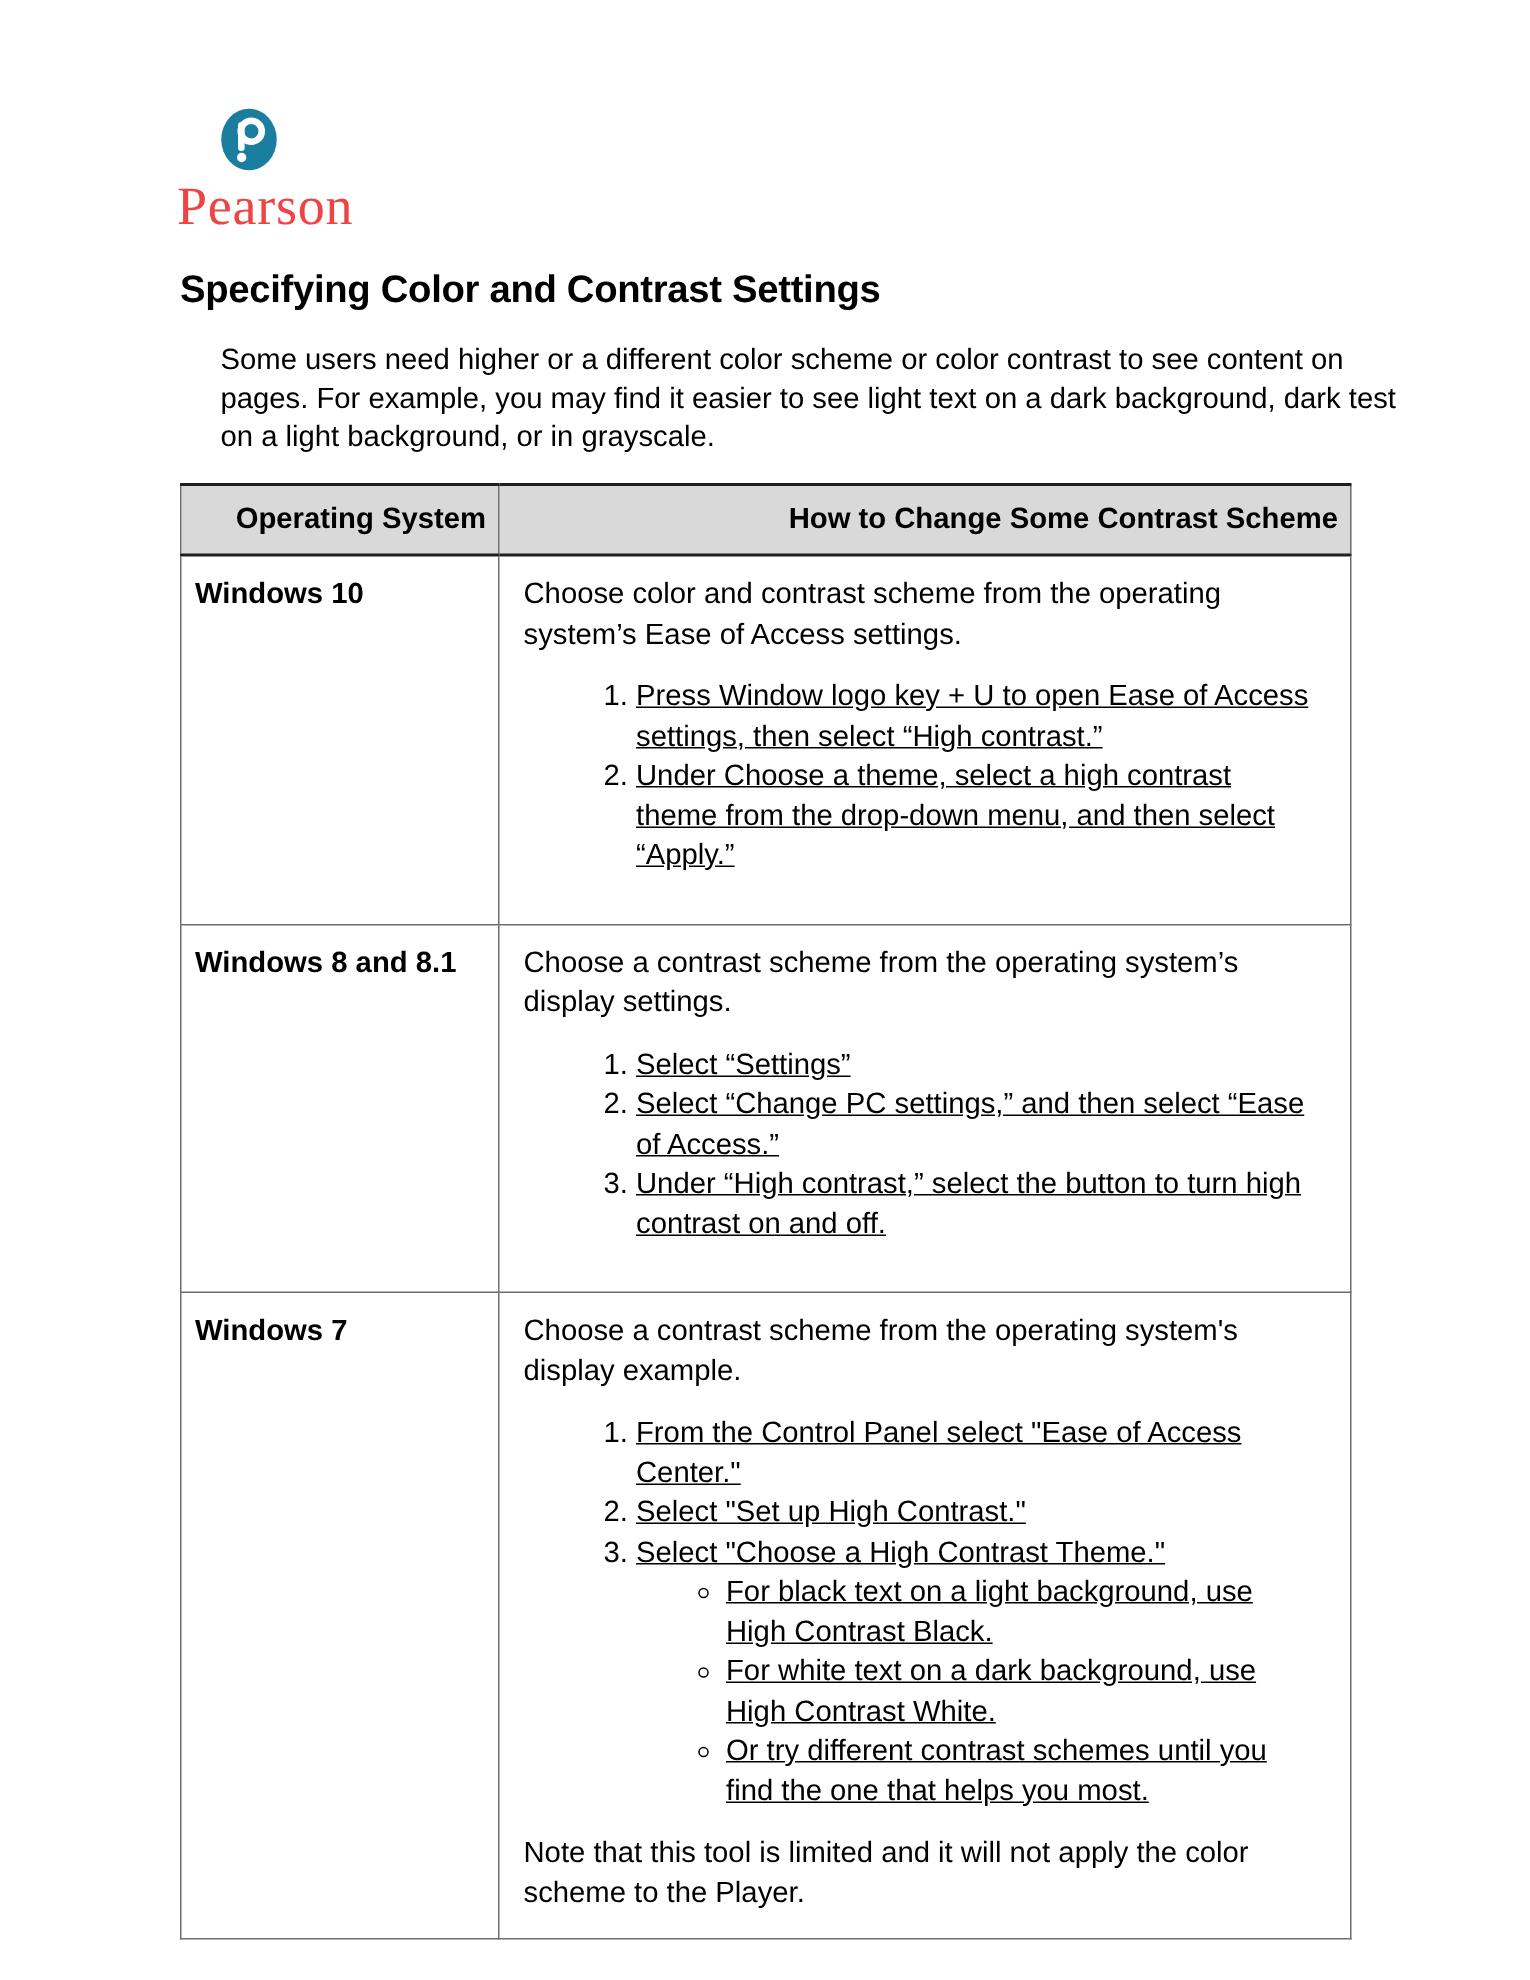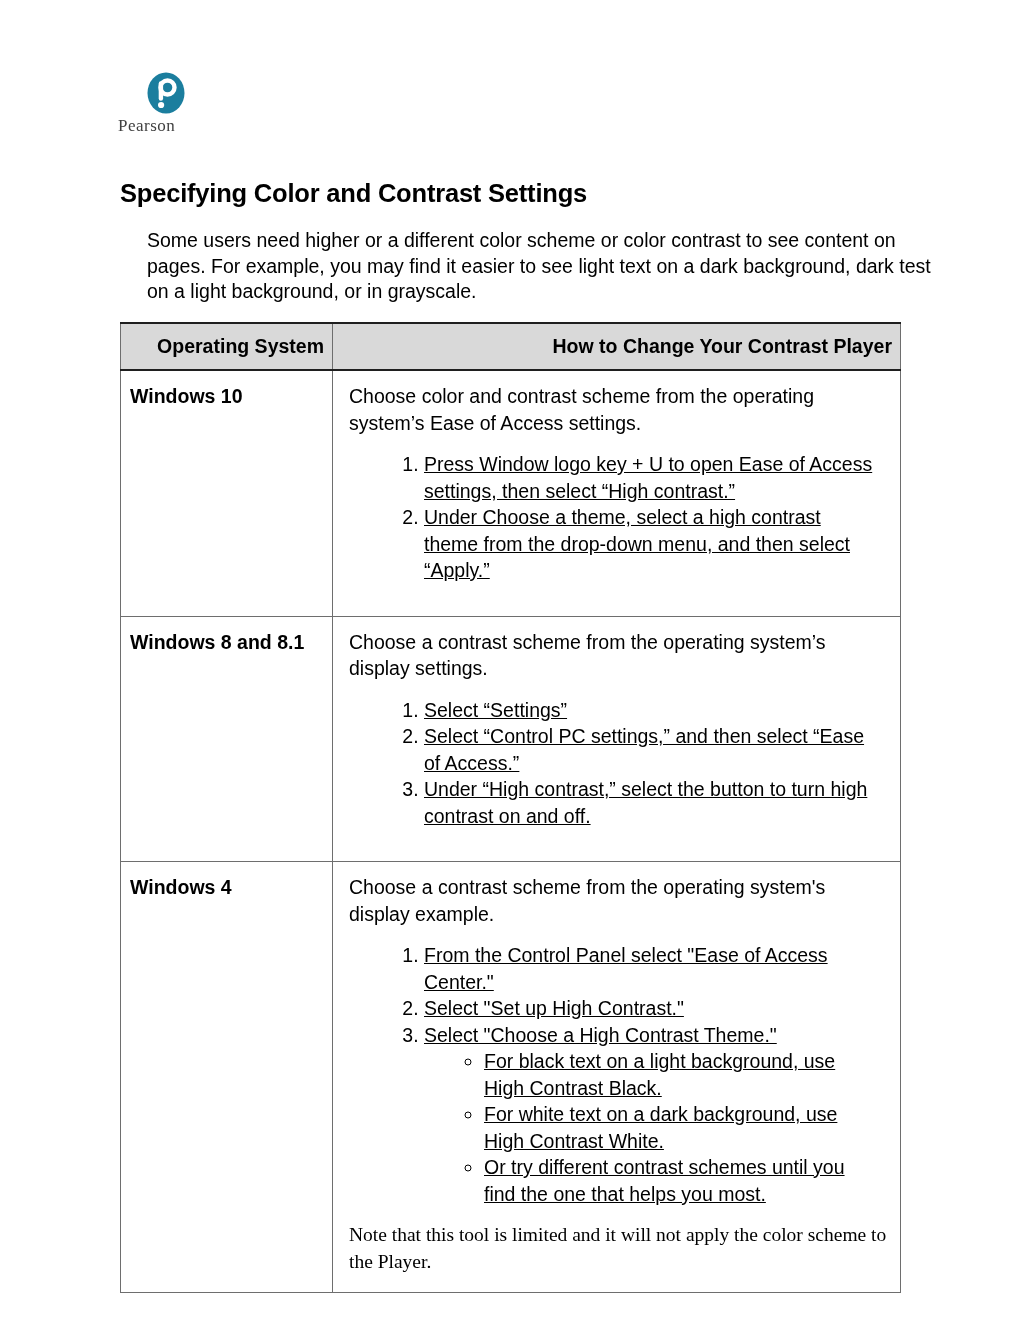--- a/index.html
+++ b/index.html
@@ -8,21 +8,21 @@
     width:1020px; height:1320px;
     position:relative;
     font-family:"Liberation Sans", sans-serif;
     color:#000;
     overflow:hidden;
   }
   .logo { position:absolute; left:118px; top:72px; }
   .logo svg { display:block; margin-left:29px; }
   .wordmark {
     font-family:"Liberation Serif", serif;
-    font-size:17px; color:#404040; margin-top:2px; letter-spacing:0.5px;
+    font-size:36px; color:#ef4444; margin-top:2px; letter-spacing:0.5px;
   }
   .page-title {
     position:absolute; left:120px; top:179px;
     font-size:25.5px; font-weight:700; letter-spacing:-0.2px;
   }
   .intro {
     position:absolute; left:120px; top:228px; width:786px;
     font-size:19.5px; line-height:25.7px;margin-left:27px;
   }
   table.os-table {
@@ -41,21 +41,21 @@
     border-bottom:2px solid #1f1f1f;
   }
   .os-table td {
     vertical-align:top;
     font-size:19.5px; line-height:26.5px;
     padding:12px 10px 17px 16px;
   }
   .os-table td.os { font-weight:700; padding-left:9px; }
   .os-table ol { margin:15px; padding-left:60px; list-style-type:decimal;text-decoration:underline; }
   .os-table ul.sub { margin:0; padding-left:60px; list-style-type:circle; }
-  .note { margin:0;font-family:Liberation Serif, serif; }
+  .note { margin:0; }
 </style>
 </head>
 <body>
 
 <div class="page">
 
   <div class="logo">
     <svg width="38" height="42" viewBox="0 0 38 42">
       <ellipse cx="19" cy="21" rx="18.5" ry="20.5" fill="#1b7e9e"></ellipse>
       <circle cx="20.5" cy="15.5" r="7" fill="none" stroke="#ffffff" stroke-width="4.4"></circle>
@@ -70,21 +70,21 @@
   <p class="intro">Some users need higher or a different color scheme or color contrast to see content on pages. For example, you may find it easier to see light text on a dark background, dark test on a light background, or in grayscale.</p>
 
   <table class="os-table">
     <colgroup>
         <col class="c1">
         <col class="c2">
       </colgroup>
     <thead>
       <tr>
         <th>Operating System</th>
-        <th>How to Change Your Contrast Player</th>
+        <th>How to Change Some Contrast Scheme</th>
       </tr>
     </thead>
     <tbody>
 
       <tr>
         <td class="os">Windows 10</td>
         <td>
           <p class="lead">Choose color and contrast scheme from the operating system’s Ease of Access settings.</p>
           <ol>
             <li>Press Window logo key + U to open Ease of Access settings, then select “High contrast.”</li>
@@ -92,28 +92,28 @@
           </ol>
         </td>
       </tr>
 
       <tr>
         <td class="os">Windows 8 and 8.1</td>
         <td>
           <p class="lead">Choose a contrast scheme from the operating system’s display settings.</p>
           <ol>
             <li>Select “Settings”</li>
-            <li>Select “Control PC settings,” and then select “Ease of Access.”</li>
+            <li>Select “Change PC settings,” and then select “Ease of Access.”</li>
             <li>Under “High contrast,” select the button to turn high contrast on and off.</li>
           </ol>
         </td>
       </tr>
 
       <tr>
-        <td class="os">Windows 4</td>
+        <td class="os">Windows 7</td>
         <td>
           <p class="lead">Choose a contrast scheme from the operating system's display example.</p>
           <ol>
             <li>From the Control Panel select "Ease of Access Center."</li>
             <li>Select "Set up High Contrast."</li>
             <li>
               <span>Select "Choose a High Contrast Theme."</span>
               <ul class="sub">
                 <li>For black text on a light background, use High Contrast Black.</li>
                 <li>For white text on a dark background, use High Contrast White.</li>

